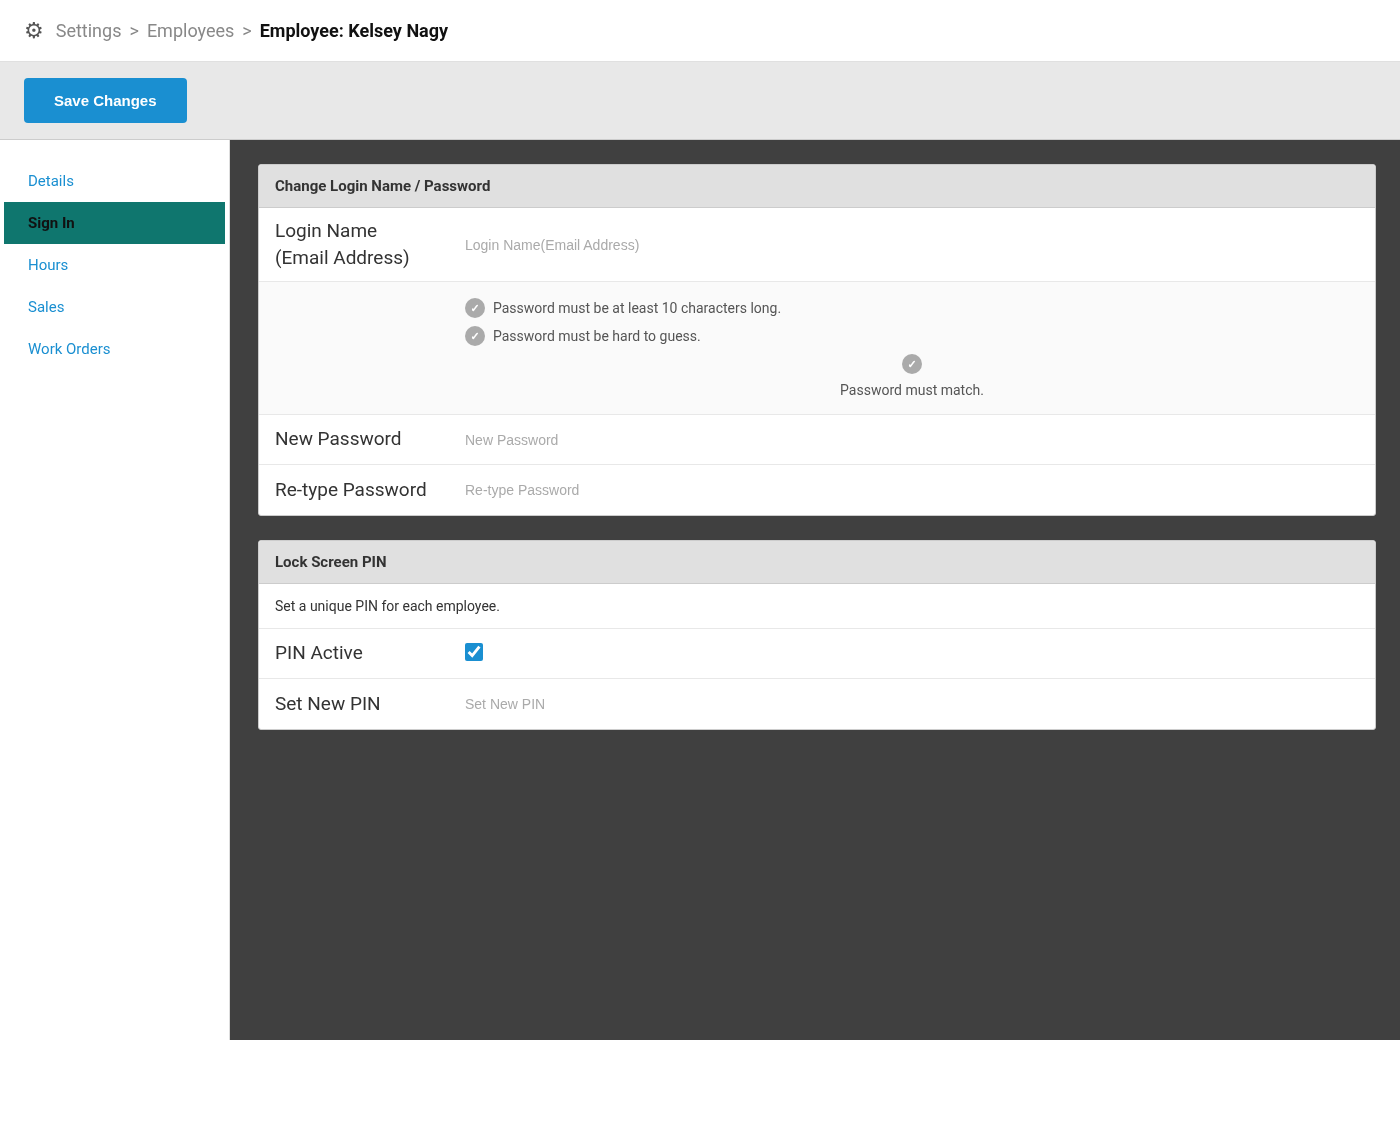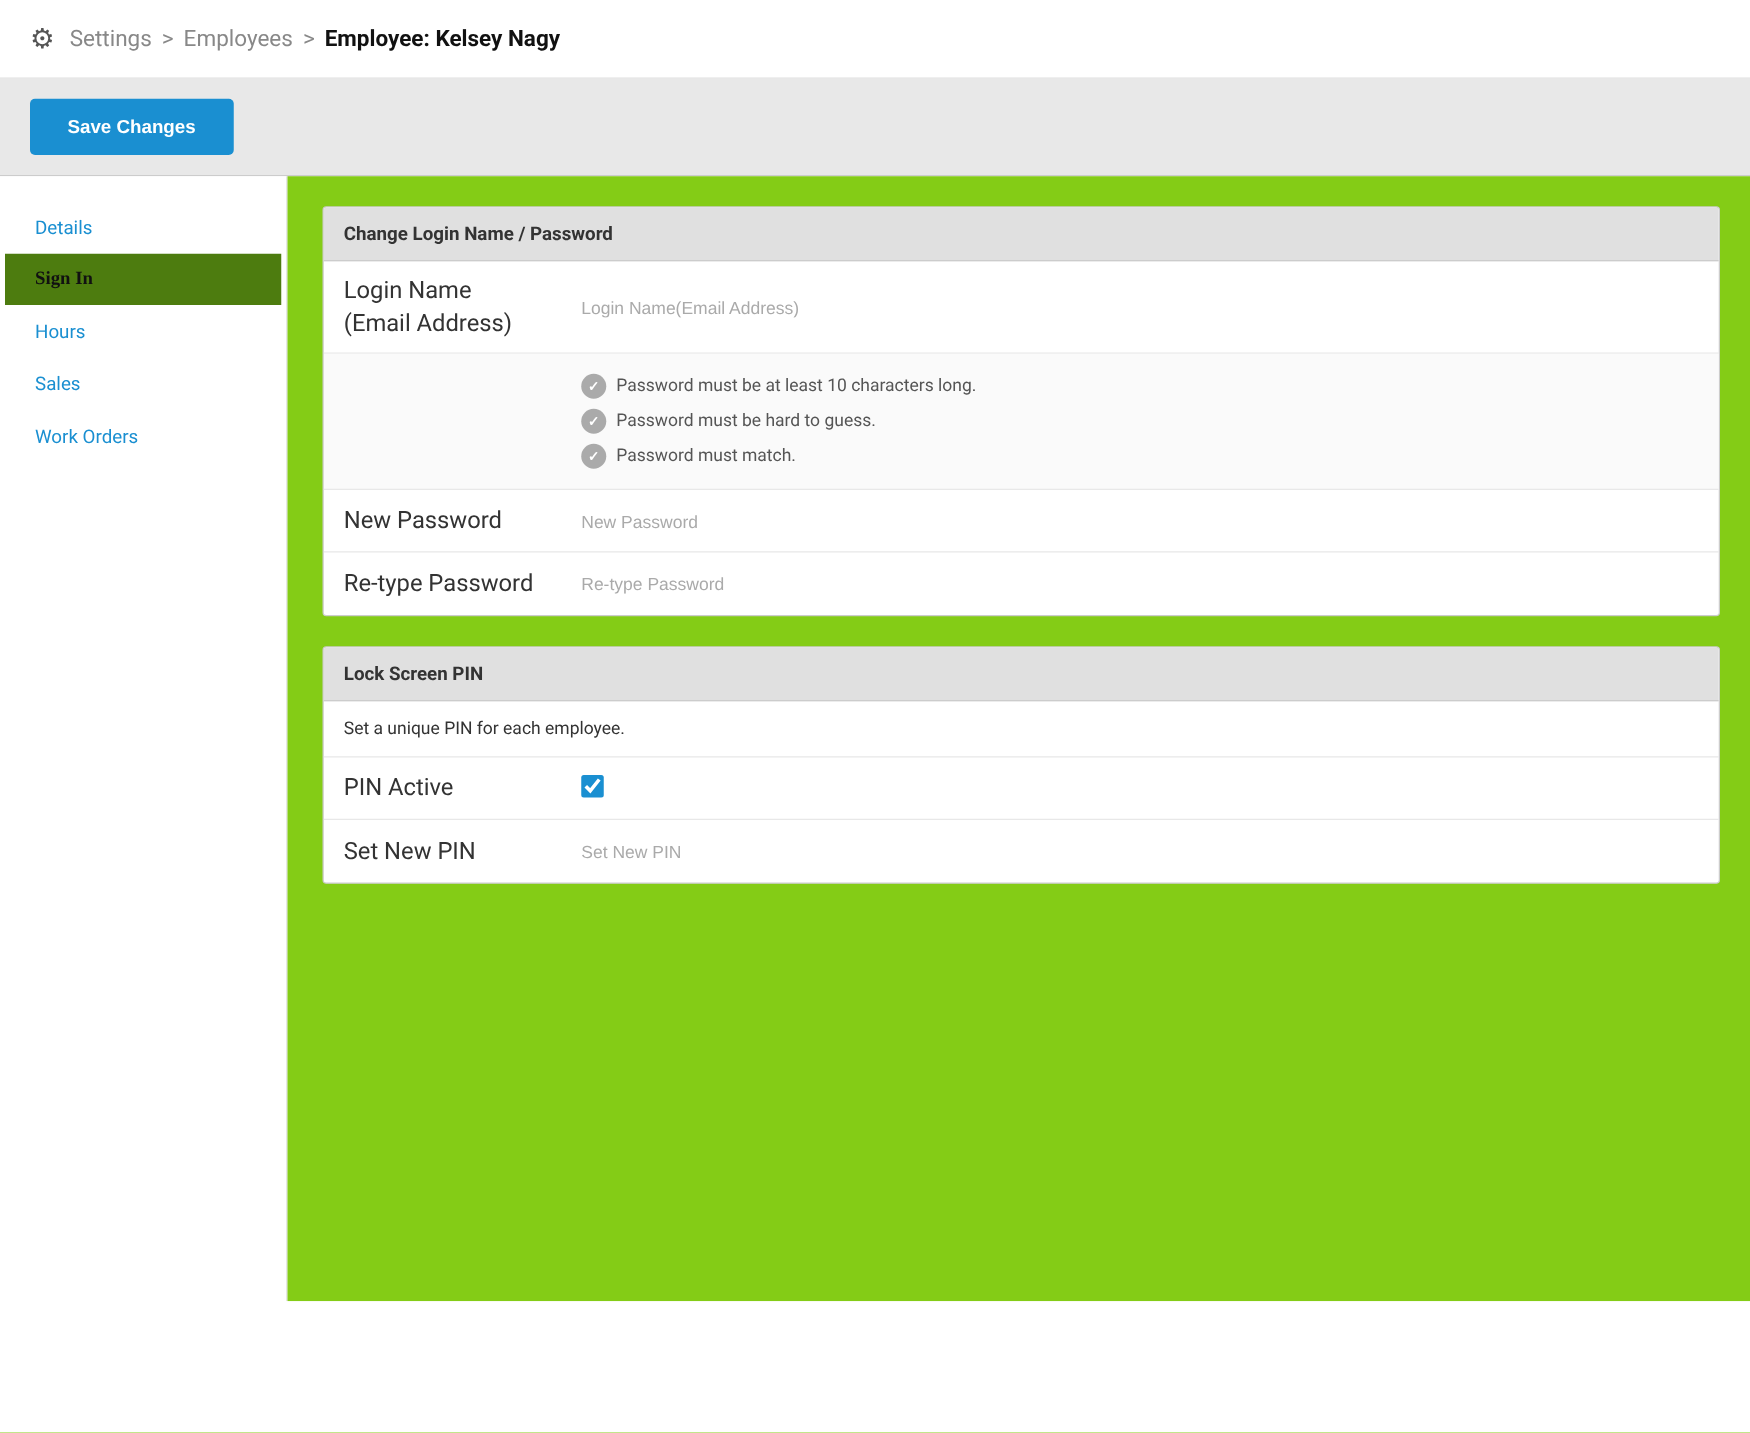--- a/index.html
+++ b/index.html
@@ -75,33 +75,32 @@
     .sidebar-item {
       padding: 12px 24px;
       font-size: 15px;
       cursor: pointer;
     }
     .sidebar-item a {
       color: #1a8fd1;
       text-decoration: none;
     }
     .sidebar-item.active {
-      background: #4d7c0f;
-      font-family: Liberation Serif, serif;
+      background: #0f766e;
     }
     .sidebar-item.active span {
       color: #111;
       font-weight: 700;
     }
 
     
     .content {
       flex: 1;
       padding: 24px 24px 24px 28px;
-      background: #84cc16;
+      background: #404040;
     }
 
     
     .section-card {
       background: #fff;
       border: 1px solid #ccc;
       border-radius: 3px;
       margin-bottom: 24px;
       overflow: hidden;
     }
@@ -158,20 +157,21 @@
     .rule-item {
       display: flex;
       align-items: center;
       gap: 8px;
       margin-bottom: 8px;
       color: #555;
       font-size: 14px;
     }
     .rule-item:last-child {
       margin-bottom: 0;
+      flex-direction: column;
     }
     .check-icon {
       width: 20px;
       height: 20px;
       border-radius: 50%;
       background: #aaa;
       display: inline-flex;
       align-items: center;
       justify-content: center;
       flex-shrink: 0;

